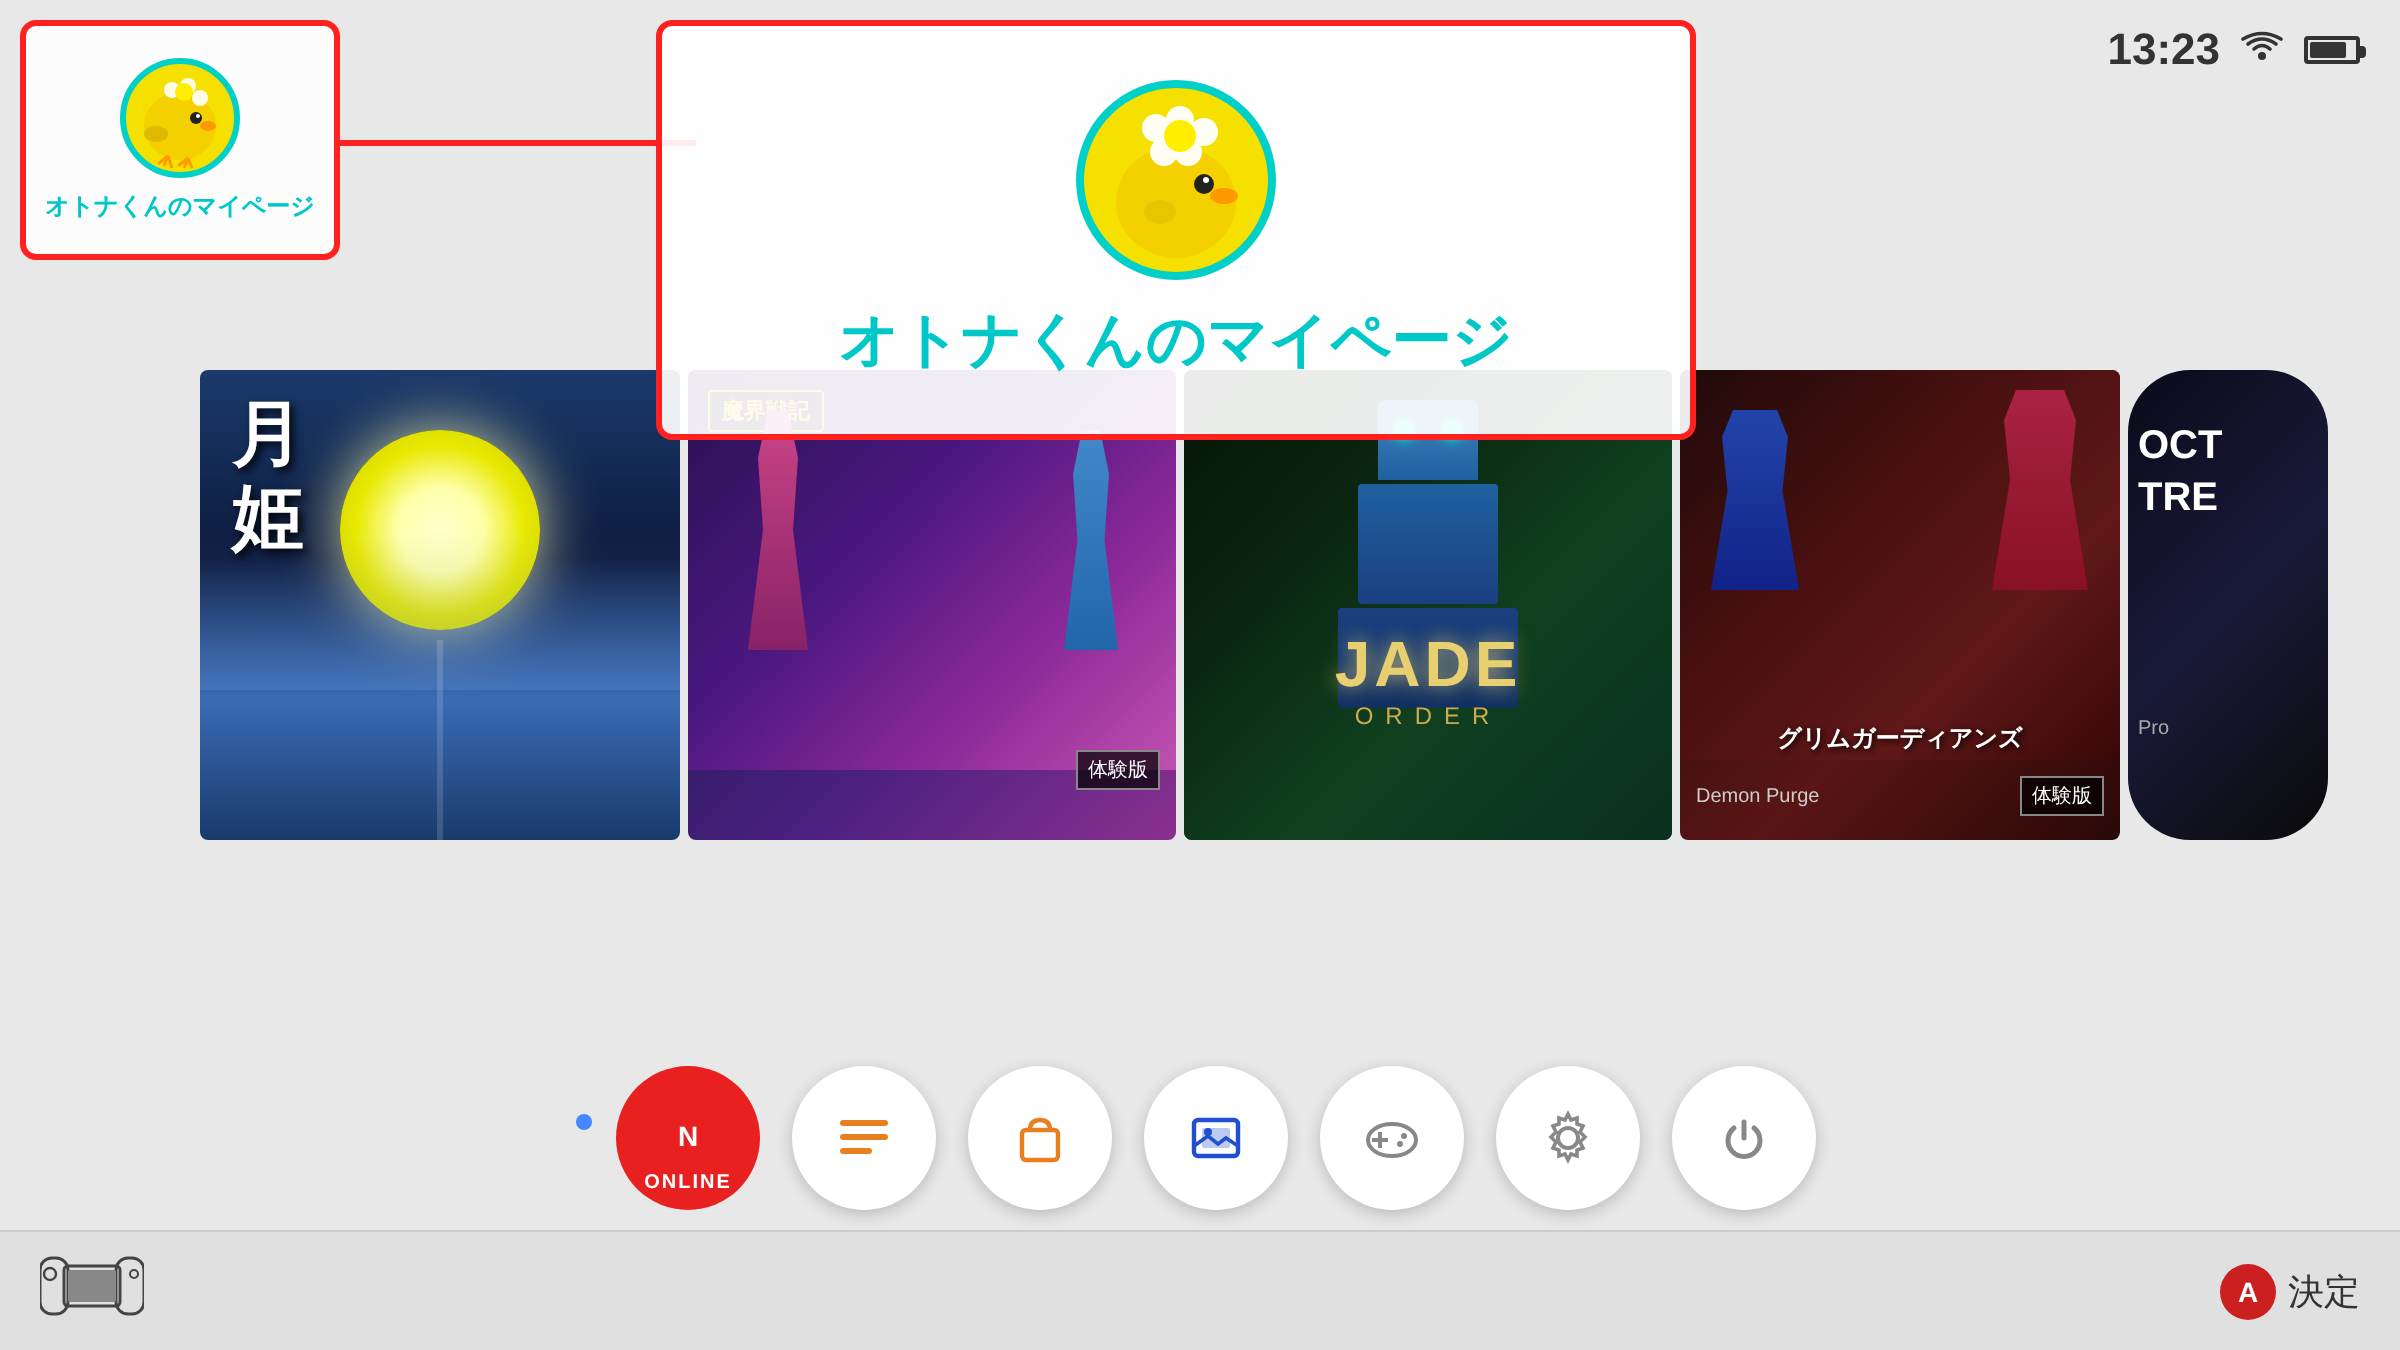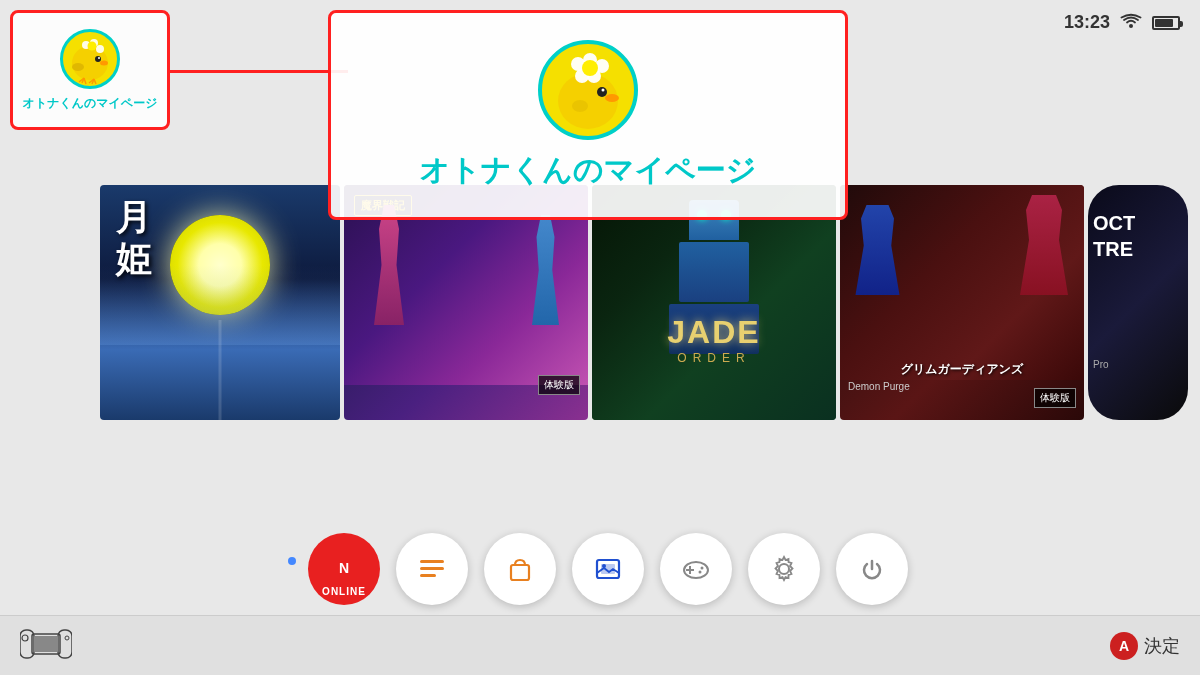--- a/index.html
+++ b/index.html
@@ -17,21 +17,21 @@
     .status-bar {
       position: absolute;
       top: 12px;
       right: 20px;
       display: flex;
       align-items: center;
       gap: 10px;
     }
 
     .status-time {
-      font-size: 18px;
+      font-size: 22px;
       font-weight: bold;
       color: #333;
       text-align: right;
     }
 
     .wifi-icon {
       font-size: 16px;
       color: #333;
     }
 
@@ -208,21 +208,21 @@
     .game-3 {
       width: 244px;
       background: linear-gradient(135deg, #0a1a0a 0%, #1a3a1a 30%, #2a5a2a 60%, #1a4a3a 100%);
       display: flex;
       align-items: center;
       justify-content: center;
     }
 
     
     .game-4 {
-      width: 244px;
+      width: 220px;
       background: linear-gradient(135deg, #1a0505 0%, #3a1010 30%, #5a1515 60%, #2a0808 100%);
       display: flex;
       align-items: center;
       justify-content: center;
     }
 
     
     .game-5 {
       width: 100px;
       background: linear-gradient(135deg, #0a0a1a 0%, #1a1a3a 50%, #0a0a0a 100%);
@@ -471,21 +471,21 @@
       <span style="color:#ccaa50;font-size:12px;letter-spacing:6px;display:block">ORDER</span>
     </div>
   </div>
 
   <div class="game-thumb game-4">
     <div class="game-4-chars"></div>
 
     <div style="position:absolute;top:10px;right:10px;width:60px;height:100px;background:linear-gradient(180deg,#aa2244 0%,#881122 100%);clip-path:polygon(30% 0%,70% 0%,80% 15%,75% 45%,90% 100%,10% 100%,25% 45%,20% 15%)"></div>
     <div style="position:absolute;top:20px;left:10px;width:55px;height:90px;background:linear-gradient(180deg,#2244aa 0%,#112288 100%);clip-path:polygon(30% 0%,70% 0%,80% 15%,75% 45%,90% 100%,10% 100%,25% 45%,20% 15%)"></div>
     <div style="position:absolute;bottom:42px;left:8px;right:8px;color:white;font-size:12px;font-weight:bold;text-align:center;text-shadow:1px 1px 3px black">グリムガーディアンズ</div>
-    <div style="position:absolute;bottom:28px;left:8px;color:#cccccc;font-size:10px">Demon Purge</div>
+    <div style="position:absolute;bottom:16px;left:8px;color:#cccccc;font-size:10px">Demon Purge</div>
     <div style="position:absolute;bottom:12px;right:8px;background:rgba(0,0,0,0.7);color:white;font-size:10px;padding:2px 5px;border:1px solid #888">体験版</div>
   </div>
 
   <div class="game-thumb game-5">
     <div style="position:absolute;top:25px;left:5px;color:white;font-size:20px;font-weight:bold;line-height:1.3">
       <div>OCT</div>
       <div>TRE</div>
     </div>
     <div style="position:absolute;bottom:50px;left:5px;color:#aaa;font-size:10px">Pro</div>
   </div>

